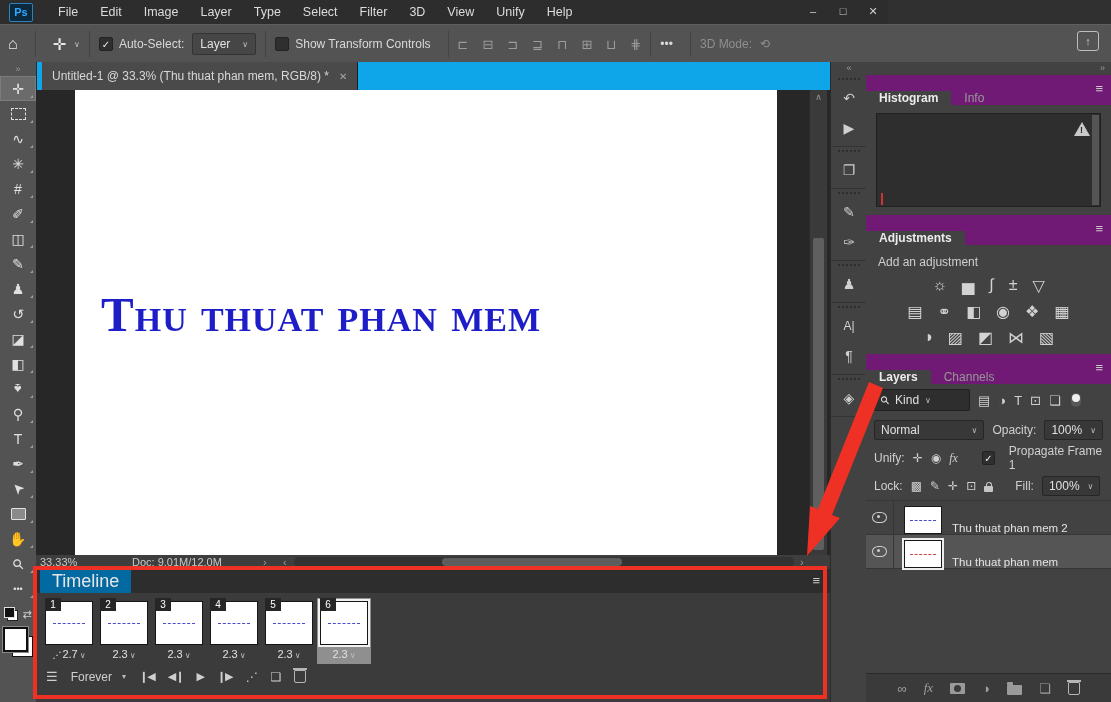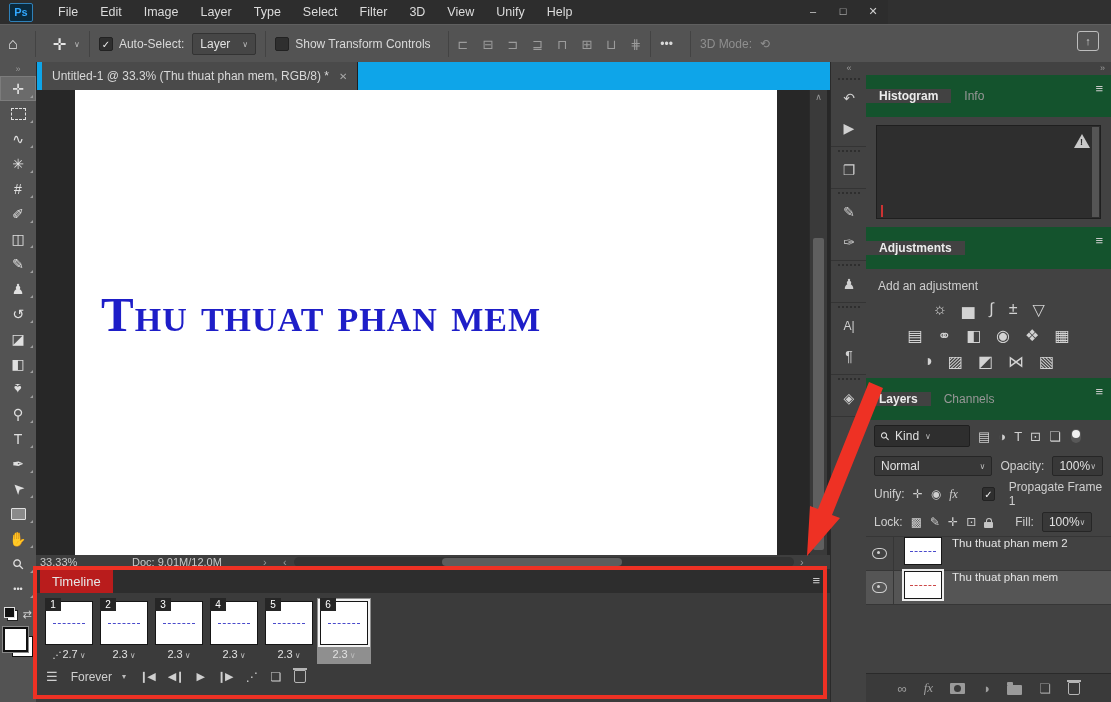--- a/index.html
+++ b/index.html
@@ -69,22 +69,22 @@
   .szoom{position:absolute;left:4px;top:1px}
   .sdoc{position:absolute;left:96px;top:1px}
   .schev{position:absolute;left:227px;top:1px;color:#9a9a9a}
   .harrL{position:absolute;left:247px;top:1px;color:#9a9a9a}
   .htrack{position:absolute;left:258px;top:2px;width:500px;height:10px;background:#333;border-radius:5px}
   .hthumb{position:absolute;left:148px;top:1px;width:180px;height:8px;background:#5d5d5d;border-radius:4px}
   .harrR{position:absolute;left:764px;top:1px;color:#9a9a9a}
   
   .timeline{position:absolute;left:36px;top:569px;width:794px;height:133px;background:#3b3b3b}
   .tlhead{position:relative;height:24px;background:#2d2d2d}
-  .tltab{position:absolute;left:4px;top:0;height:24px;background:#b91c1c;padding:0 12px;display:flex;align-items:center;
-         color:#e6e6e6;font-size:13px}
+  .tltab{position:absolute;left:4px;top:0;height:24px;background:#0369a1;padding:0 12px;display:flex;align-items:center;
+         color:#e6e6e6;font-size:18px}
   .tlmenu{position:absolute;right:10px;top:4px;color:#c9c9c9;font-size:13px}
   .frames{display:flex;padding:5px 0 0 6px}
   .fr{position:relative;width:54px;height:66px;margin-right:1px}
   .fr .num{position:absolute;left:3px;top:0;min-width:14px;height:13px;background:#262626;color:#fff;font-size:10px;
            display:flex;align-items:center;justify-content:center;z-index:2;padding:0 1px}
   .fr .th{position:absolute;left:3px;top:3px;width:46px;height:42px;background:#fff;border:1px solid #161616;
           display:flex;align-items:center;justify-content:center}
   .fr .dashline{width:32px;border-top:1px dashed #4a4acc}
   .fr .dur{position:absolute;left:0;right:0;bottom:1px;height:15px;font-size:11px;color:#e2e2e2;text-align:center}
   .fr .dur .tw{font-size:9px;color:#eee;margin-right:1px}
@@ -112,40 +112,40 @@
   
   .dock{position:absolute;left:830px;top:62px;width:36px;height:640px;background:#424242;border-left:1px solid #2a2a2a;border-right:1px solid #2a2a2a}
   .dockhead{height:13px;text-align:center;color:#9a9a9a;font-size:9px;line-height:13px}
   .dg{border-bottom:1px solid #343434;padding-bottom:3px}
   .grip{width:22px;margin:3px auto 2px;border-top:2px dotted #2e2e2e;height:1px}
   .dcell{height:30px;display:flex;align-items:center;justify-content:center;font-size:14px;color:#d0d0d0}
   .dcell.small{font-size:12px}
   
   .panels{position:absolute;left:866px;top:62px;width:245px;height:640px;background:#424242}
   .phead14{height:13px;text-align:right;color:#9a9a9a;font-size:9px;line-height:13px;padding-right:6px}
-  .ptabs{position:relative;height:42px;background:#14532d;display:flex;align-items:center}
+  .ptabs{position:relative;height:30px;background:#701a75;display:flex;align-items:flex-end}
   .ptab{padding:0 13px;display:flex;align-items:center;color:#979797;font-size:12px}
   .ptab.active{background:#424242;color:#ececec;font-weight:bold}
   .pmenu{position:absolute;right:8px;top:6px;color:#c9c9c9;font-size:13px}
   .histbox{position:relative;margin:8px 10px;height:92px;background:#2e2e2e;border:1px solid #1f1f1f}
   .histscroll{position:absolute;right:1px;top:1px;bottom:1px;width:7px;background:#555}
   .redspike{position:absolute;left:4px;bottom:1px;width:2px;height:12px;background:#c33}
   .addadj{margin:10px 0 6px 12px;color:#cfcfcf}
   .adjrow{display:flex;justify-content:center;gap:15px;margin:7px 0;color:#d2d2d2;font-size:16px}
   .lrow{display:flex;align-items:center;height:28px;padding:0 8px;gap:8px;color:#cfcfcf}
   .searchf{display:flex;align-items:center;gap:6px;background:#2e2e2e;border:1px solid #1f1f1f;border-radius:2px;
            height:20px;padding:0 6px;width:82px;color:#e0e0e0}
   .fico{color:#cfcfcf;font-size:13px}
   .tinyfield{background:#383838;border:1px solid #262626;border-radius:2px;height:18px;display:inline-flex;
-             align-items:center;padding:0 6px;color:#e0e0e0;}
+             align-items:center;padding:0 6px;color:#e0e0e0;gap:8px}
   .togdot{width:10px;height:14px;background:#585858;border-radius:5px;position:relative;margin-left:2px}
   .togdot::after{content:"";position:absolute;left:1px;top:1px;width:8px;height:8px;border-radius:50%;background:#f0f0f0}
   .fx{font-style:italic;font-family:"Liberation Serif",serif}
   .llist{border-top:1px solid #363636}
-  .layerrow{display:flex;align-items:flex-start;height:33px;border-bottom:1px solid #363636}
+  .layerrow{display:flex;align-items:flex-end;height:33px;border-bottom:1px solid #363636}
   .layerrow.sel{background:#555}
   .eyecell{width:27px;display:flex;justify-content:center;border-right:1px solid #363636;align-self:stretch;align-items:center}
   .lthumb{width:36px;height:26px;background:#fff;border:1px solid #181818;margin:0 10px;display:flex;align-items:center;justify-content:center}
   .lthumb .ldash{width:26px;border-top:1px dashed #888}
   .layerrow.sel .lthumb{outline:2px solid #ededed}
   .lname{font-size:11.5px;color:#e4e4e4}
   .lspacer{height:95px}
   .lbottom{position:absolute;bottom:0;left:0;right:0;height:28px;background:#3a3a3a;border-top:1px solid #2a2a2a;
            display:flex;align-items:center;justify-content:center;gap:17px;color:#9f9f9f;font-size:13px}
   

